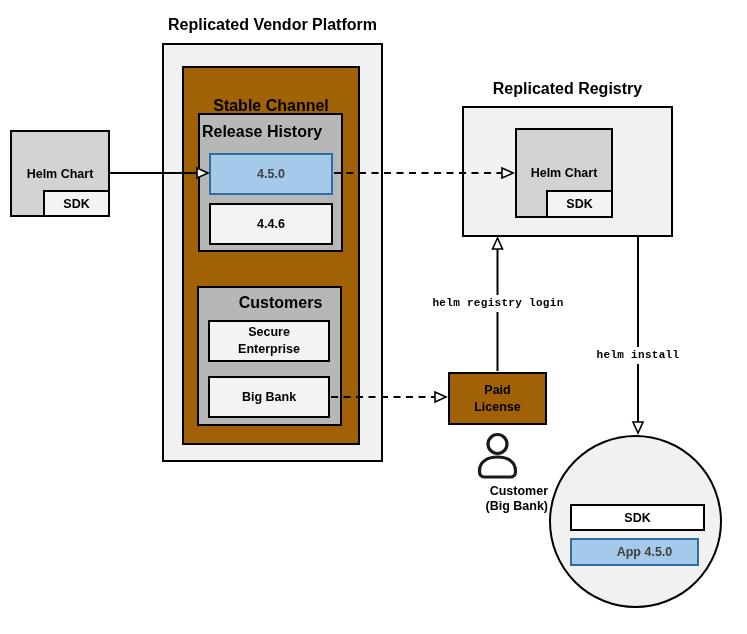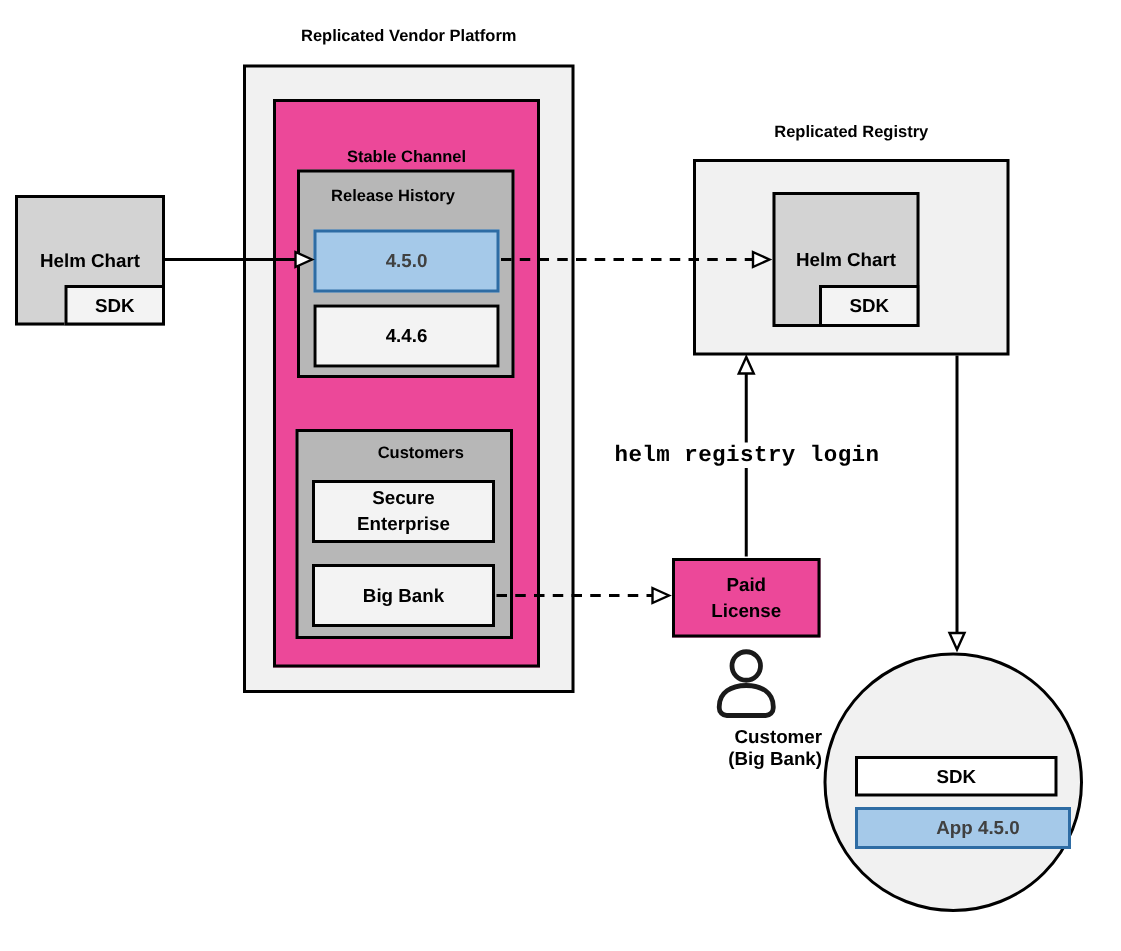--- a/index.html
+++ b/index.html
@@ -2,37 +2,37 @@
 <html><head>
 <meta charset="utf-8">
 <style>
   html,body { margin:0; padding:0; background:#ffffff; }
   .canvas {
     position:relative; width:747px; height:634px; background:#ffffff;
     font-family:"Liberation Sans", sans-serif; overflow:hidden;
   }
   .box { position:absolute; box-sizing:border-box; border:2px solid #000; }
   .flex { display:flex; align-items:center; justify-content:center; text-align:center; }
-  .ttl { position:absolute; font-weight:bold; font-size:11px; color:#000; text-align:center; line-height:15px; }
+  .ttl { position:absolute; font-weight:bold; font-size:16px; color:#000; text-align:center; line-height:15px; }
   .bl  { font-weight:bold; font-size:12.5px; color:#000; line-height:16px; }
   .wrap2 { line-height:17px; }
   .fill-platform { background:#f1f1f1; }
-  .fill-mid      { background:#ec4899; }
+  .fill-mid      { background:#a16207; }
   .fill-dark     { background:#b7b7b7; }
   .fill-light    { background:#f3f3f3; }
   .fill-gray     { background:#d3d3d3; }
   .fill-white    { background:#ffffff; }
   .blue-box { background:#a5c9e9; border-color:#2e6ca4; }
   .blue-text { color:#404040; }
   .circle { border-radius:50%; }
   .overlay { position:absolute; left:0; top:0; z-index:20; pointer-events:none; }
   .mono {
     position:absolute; z-index:30; background:#ffffff;
     font-family:"Liberation Mono","DejaVu Sans Mono",monospace;
-    font-weight:bold; font-size:15px; color:#000; text-align:center;
+    font-weight:bold; font-size:11px; color:#000; text-align:center;
     letter-spacing:0.3px; line-height:17px;
   }
   .caption { position:absolute; z-index:30; font-weight:bold; font-size:12.5px; color:#000; text-align:right; line-height:14.5px; }
 </style>
 </head>
 <body>
 
 <div class="canvas">
 
   <div class="ttl" style="left:162px;top:17px;width:221px;">Replicated Vendor Platform</div>
@@ -88,21 +88,21 @@
   <div class="caption" style="left:447px;top:484px;width:101px;">
     <div>Customer</div>
     <div>(Big Bank)</div>
   </div>
 
   <div class="box circle fill-platform" style="left:549px;top:435px;width:173px;height:173px;"></div>
 
   <div class="box flex fill-white" style="left:570px;top:504px;width:135px;height:27px;">
     <span class="bl">SDK</span>
   </div>
-  <div class="box flex blue-box" style="left:570px;top:538px;width:144px;height:28px;padding-left:20px;">
+  <div class="box flex blue-box" style="left:570px;top:538px;width:129px;height:28px;padding-left:20px;">
     <span class="bl blue-text">App 4.5.0</span>
   </div>
 
   <svg class="overlay" width="747" height="634" viewBox="0 0 747 634">
 
     <g>
       <line x1="110" y1="173" x2="197" y2="173" stroke="#000" stroke-width="2"></line>
       <polygon points="208,173 197,168 197,178" fill="#fff" stroke="#000" stroke-width="1.6"></polygon>
     </g>
 
@@ -126,14 +126,15 @@
       <polygon points="638,433 633,422 643,422" fill="#fff" stroke="#000" stroke-width="1.6"></polygon>
     </g>
 
     <g fill="none" stroke="#1a1a1a" stroke-width="3.2" stroke-linejoin="round">
       <circle cx="497.5" cy="444" r="9.5"></circle>
       <path d="M479.5 472 v-1 c0 -9.5 8 -14 18 -14 c10 0 18 4.5 18 14 v1 a5 5 0 0 1 -5 5 h-26 a5 5 0 0 1 -5 -5 z"></path>
     </g>
   </svg>
 
   <div class="mono" style="left:402px;top:295px;width:192px;">helm registry login</div>
+  <div class="mono" style="left:578px;top:347px;width:120px;">helm install</div>
 
 </div>
 
 </body></html>

